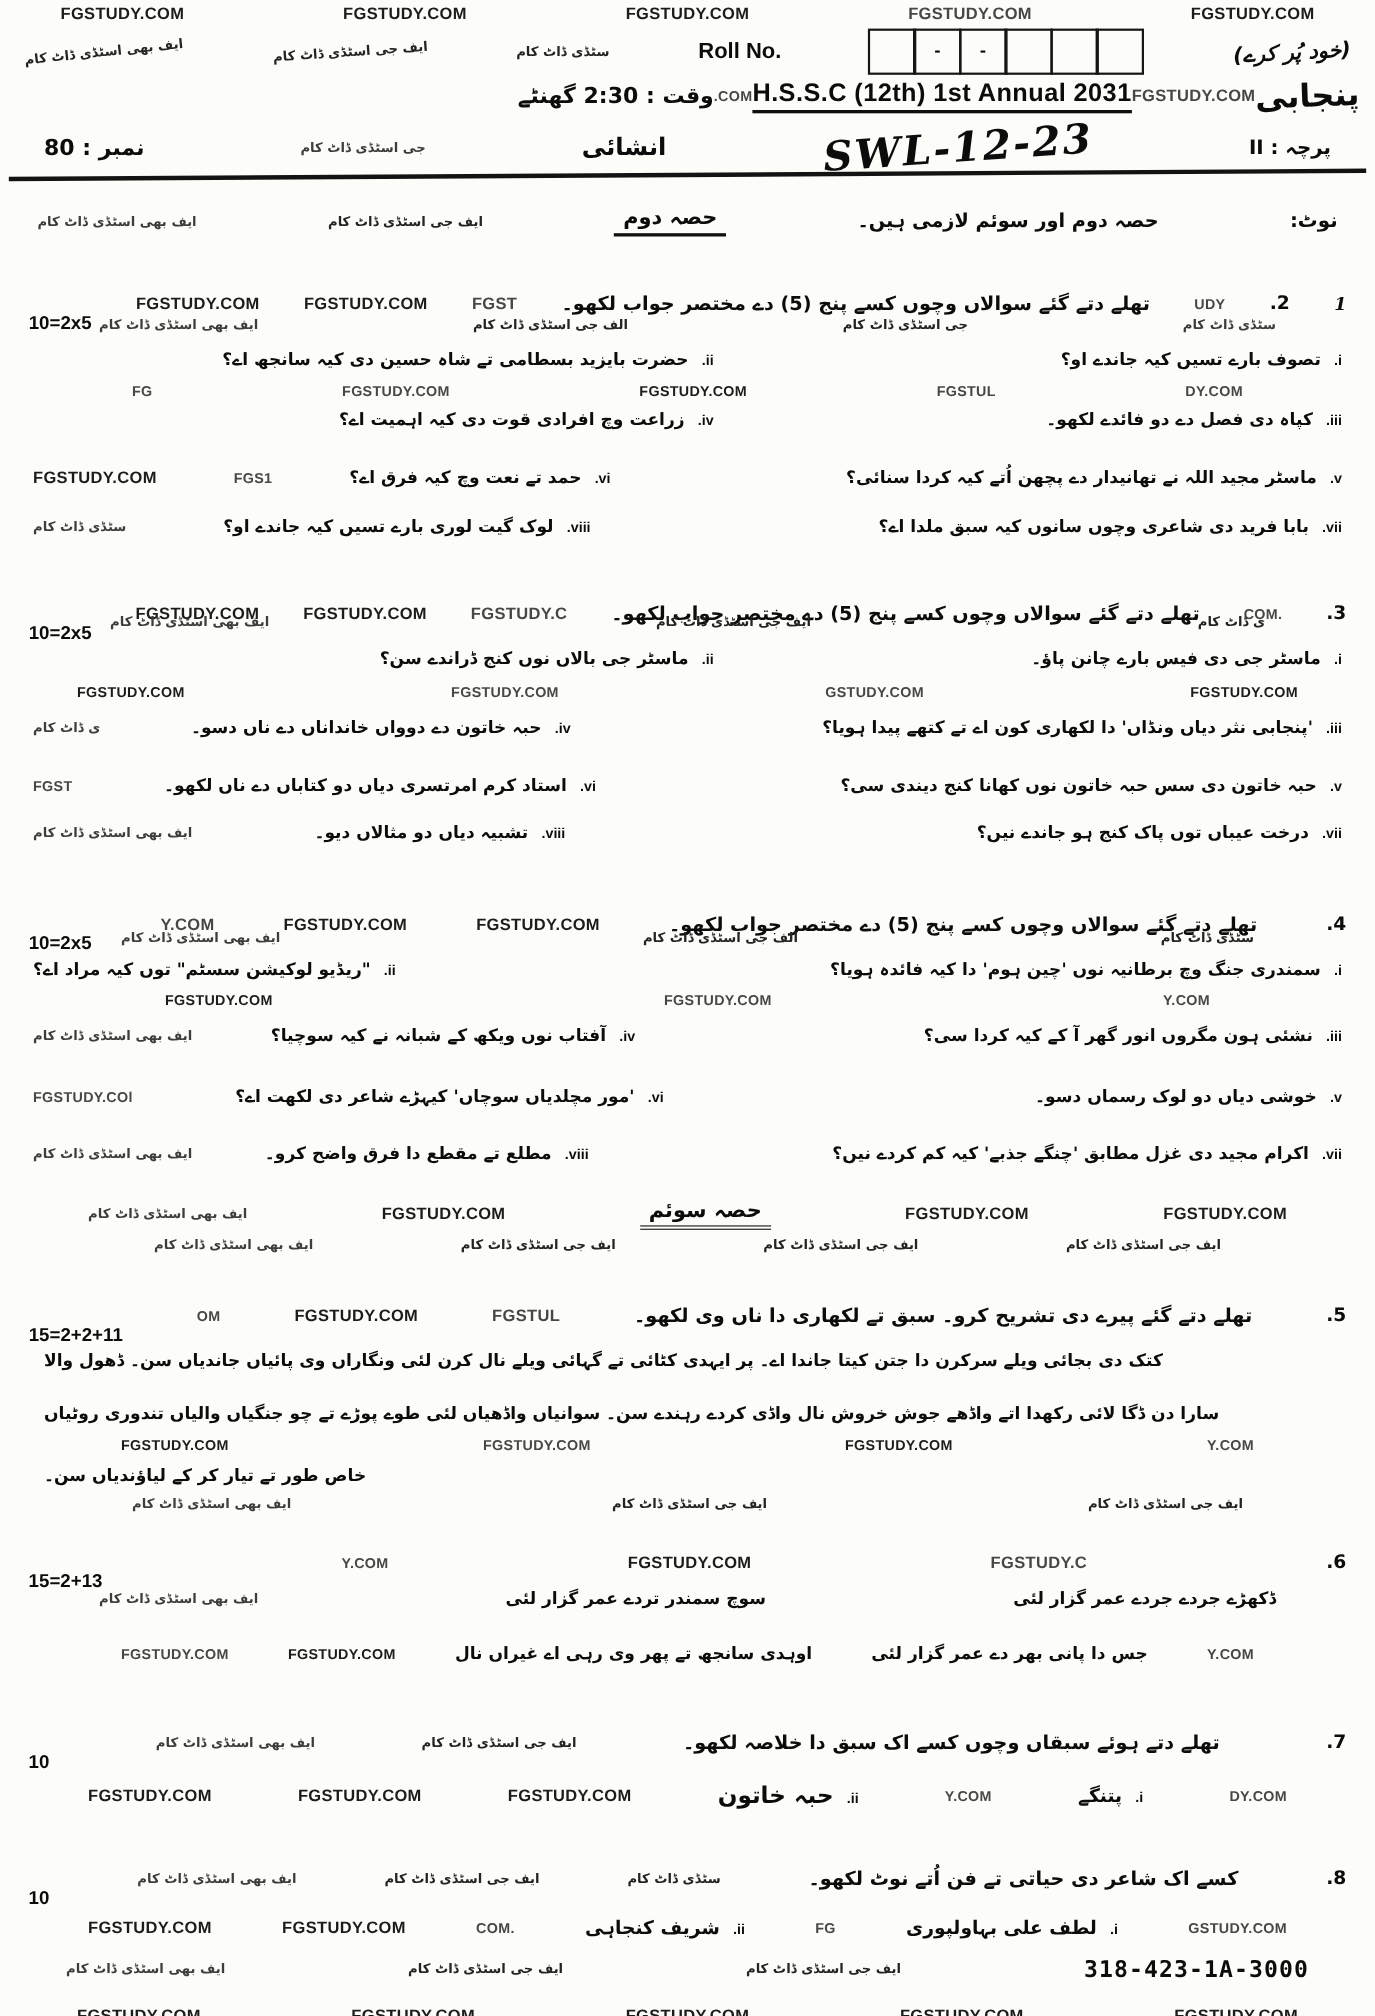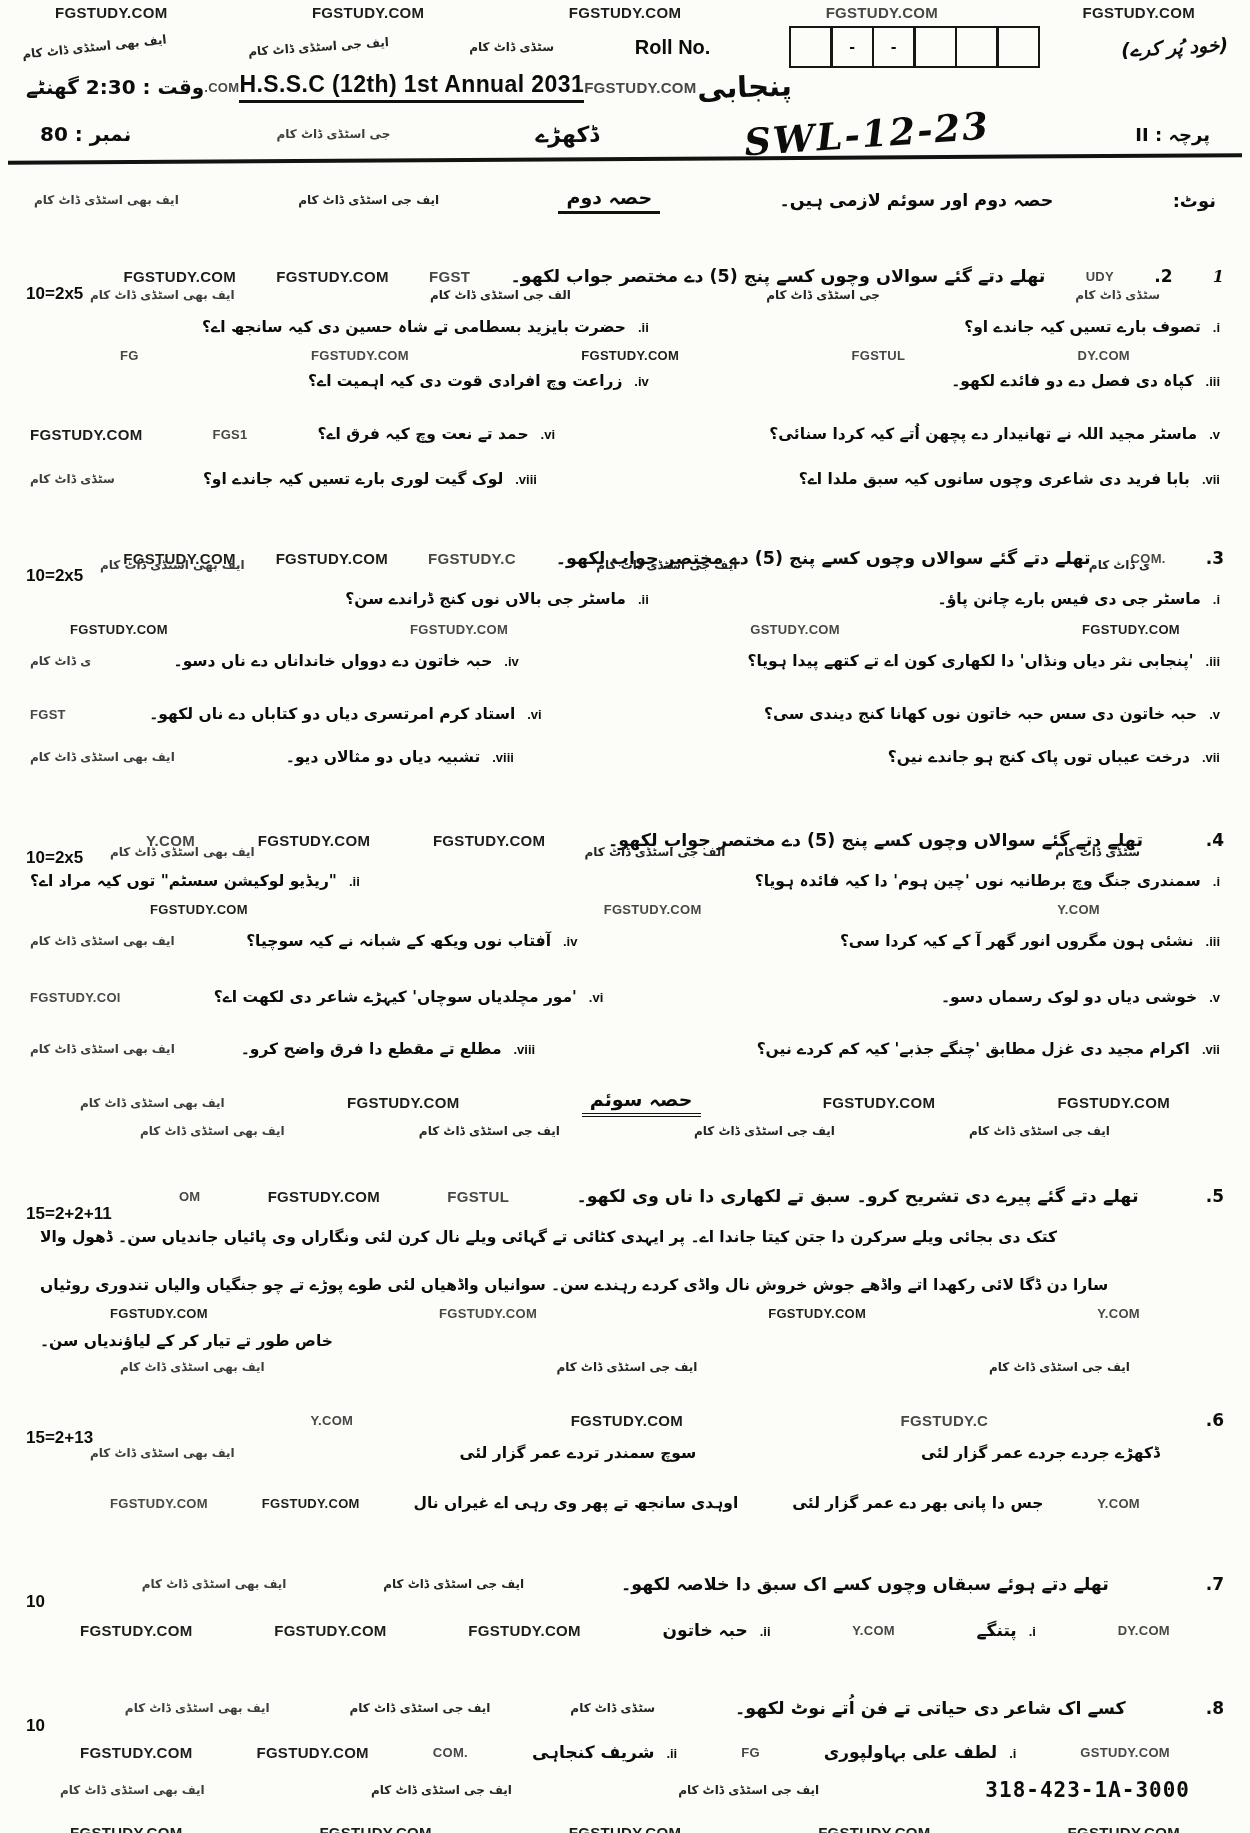--- a/index.html
+++ b/index.html
@@ -66,32 +66,32 @@
       <span class="roll-box"></span>
       <span class="roll-box">-</span>
       <span class="roll-box">-</span>
       <span class="roll-box"></span>
       <span class="roll-box"></span>
       <span class="roll-box"></span>
     </span>
     <span class="hw hw-note">(خود پُر کرے)</span>
   </div>
 
-  <div class="row" style="top:70px;padding:0 26px;justify-content:flex-start">
+  <div class="row" style="top:70px;padding:0 14px;justify-content:flex-end">
     <span class="big-urdu">وقت : 2:30 گھنٹے</span>
     <span class="wm sm faded">.COM</span>
     <span class="title">H.S.S.C (12th) 1st Annual 2031</span>
     <span class="wm faded">FGSTUDY.COM</span>
     <span class="subject">پنجابی</span>
   </div>
 
   <div class="row" style="top:112px;padding:0 40px;justify-content:space-between">
     <span class="big-urdu">نمبر : 80</span>
     <span class="uwm lt">جی اسٹڈی ڈاٹ کام</span>
-    <span class="big-urdu" style="font-size:22px">ڈکھڑے</span>
+    <span class="big-urdu" style="font-size:22px">انشائی</span>
     <span class="hw hw-code">SWL-12-23</span>
     <span class="big-urdu" style="font-size:18px">پرچہ : II</span>
   </div>
 
   <div class="divider"></div>
 
   <div class="row rtl" style="top:186px;padding:0 34px;justify-content:space-between">
     <span class="qtext" style="font-size:18px">نوٹ:</span>
     <span class="qtext">حصہ دوم اور سوئم لازمی ہیں۔</span>
     <span class="sec-head">حصہ دوم</span>
@@ -389,21 +389,21 @@
 
   <div class="row rtl" style="top:1620px;padding:0 80px;justify-content:space-between">
     <span class="wm sm faded">DY.COM</span>
     <div class="cell">
       <span class="rn">i.</span>
       <span class="qt" style="font-size:17px">پتنگے</span>
     </div>
     <span class="wm sm faded">Y.COM</span>
     <div class="cell">
       <span class="rn">ii.</span>
-      <span class="qt" style="font-size:17px">حبہ خاتون</span>
+      <span class="qt" style="font-size:21px">حبہ خاتون</span>
     </div>
     <span class="wm">FGSTUDY.COM</span>
     <span class="wm">FGSTUDY.COM</span>
     <span class="wm">FGSTUDY.COM</span>
   </div>
 
   <div class="row rtl qhead" style="top:1680px">
     <span class="qnum">8.</span>
     <span class="qtext">کسے اک شاعر دی حیاتی تے فن اُتے نوٹ لکھو۔</span>
     <span class="uwm">سٹڈی ڈاٹ کام</span>

